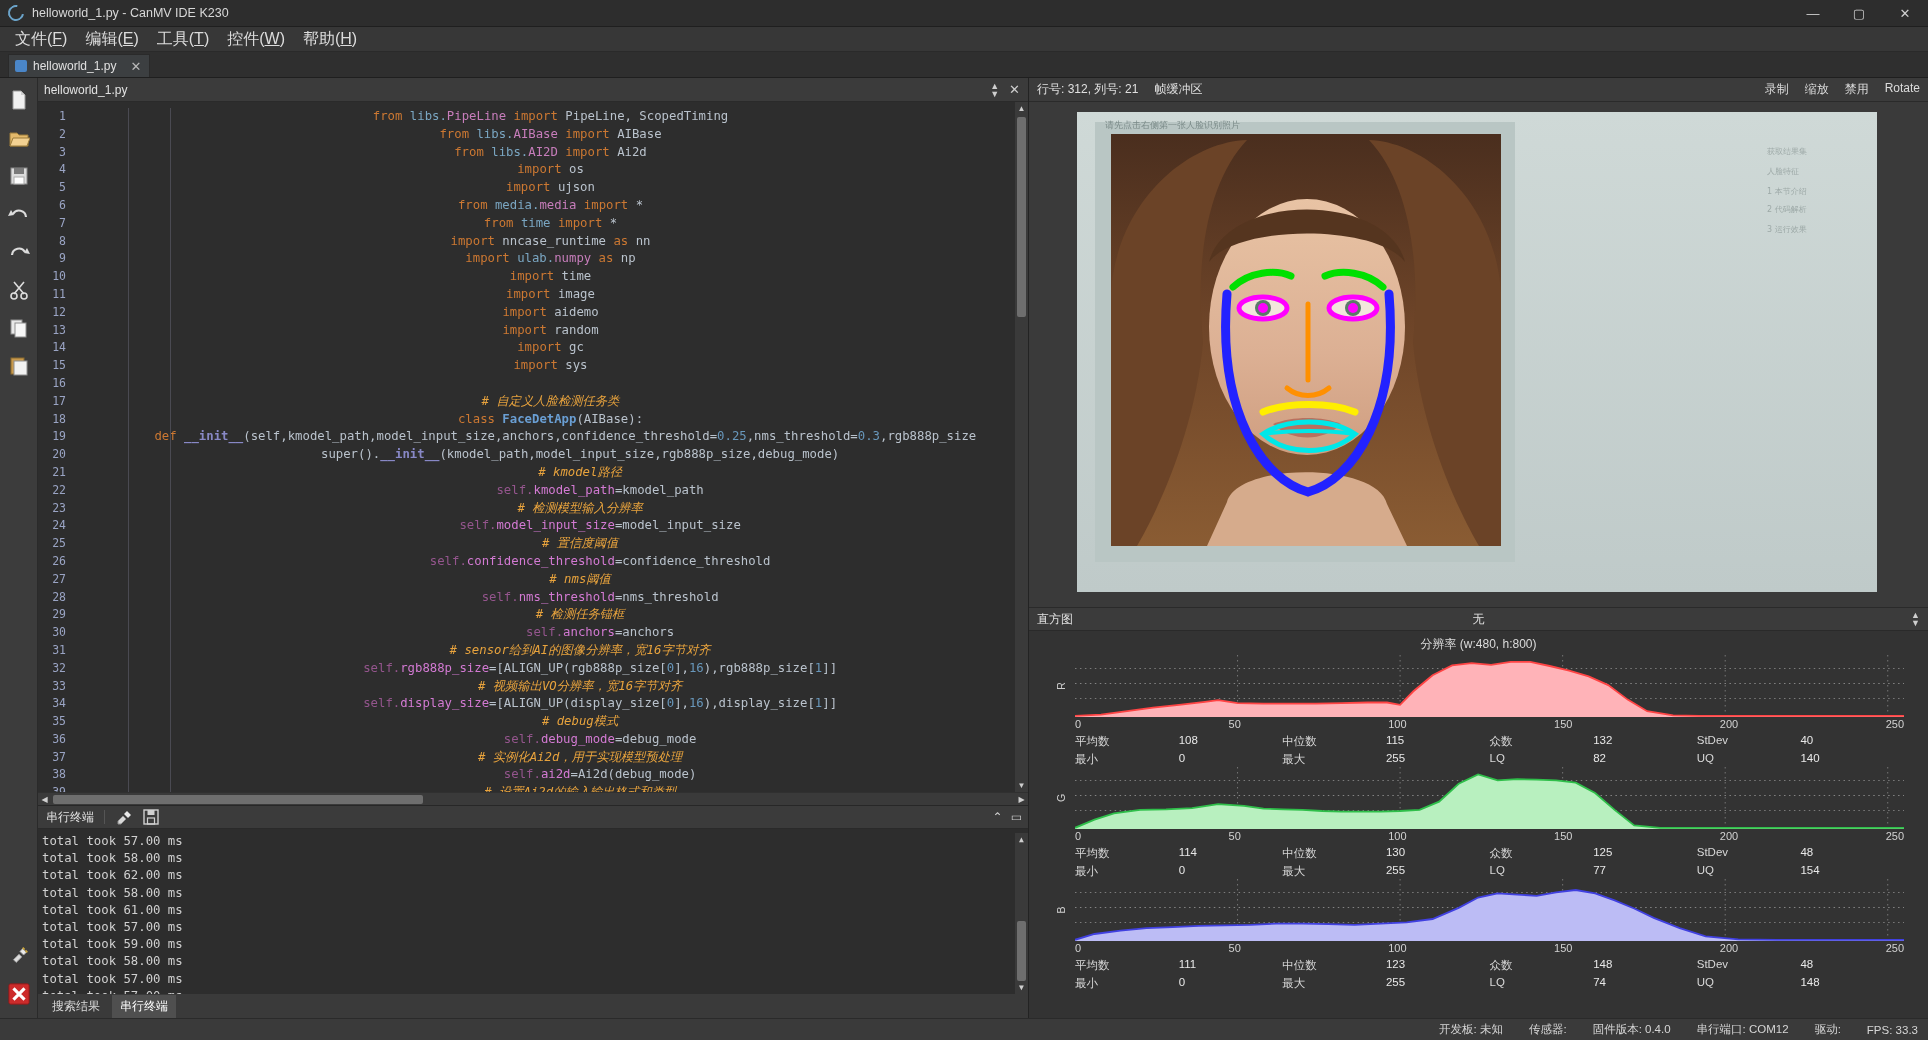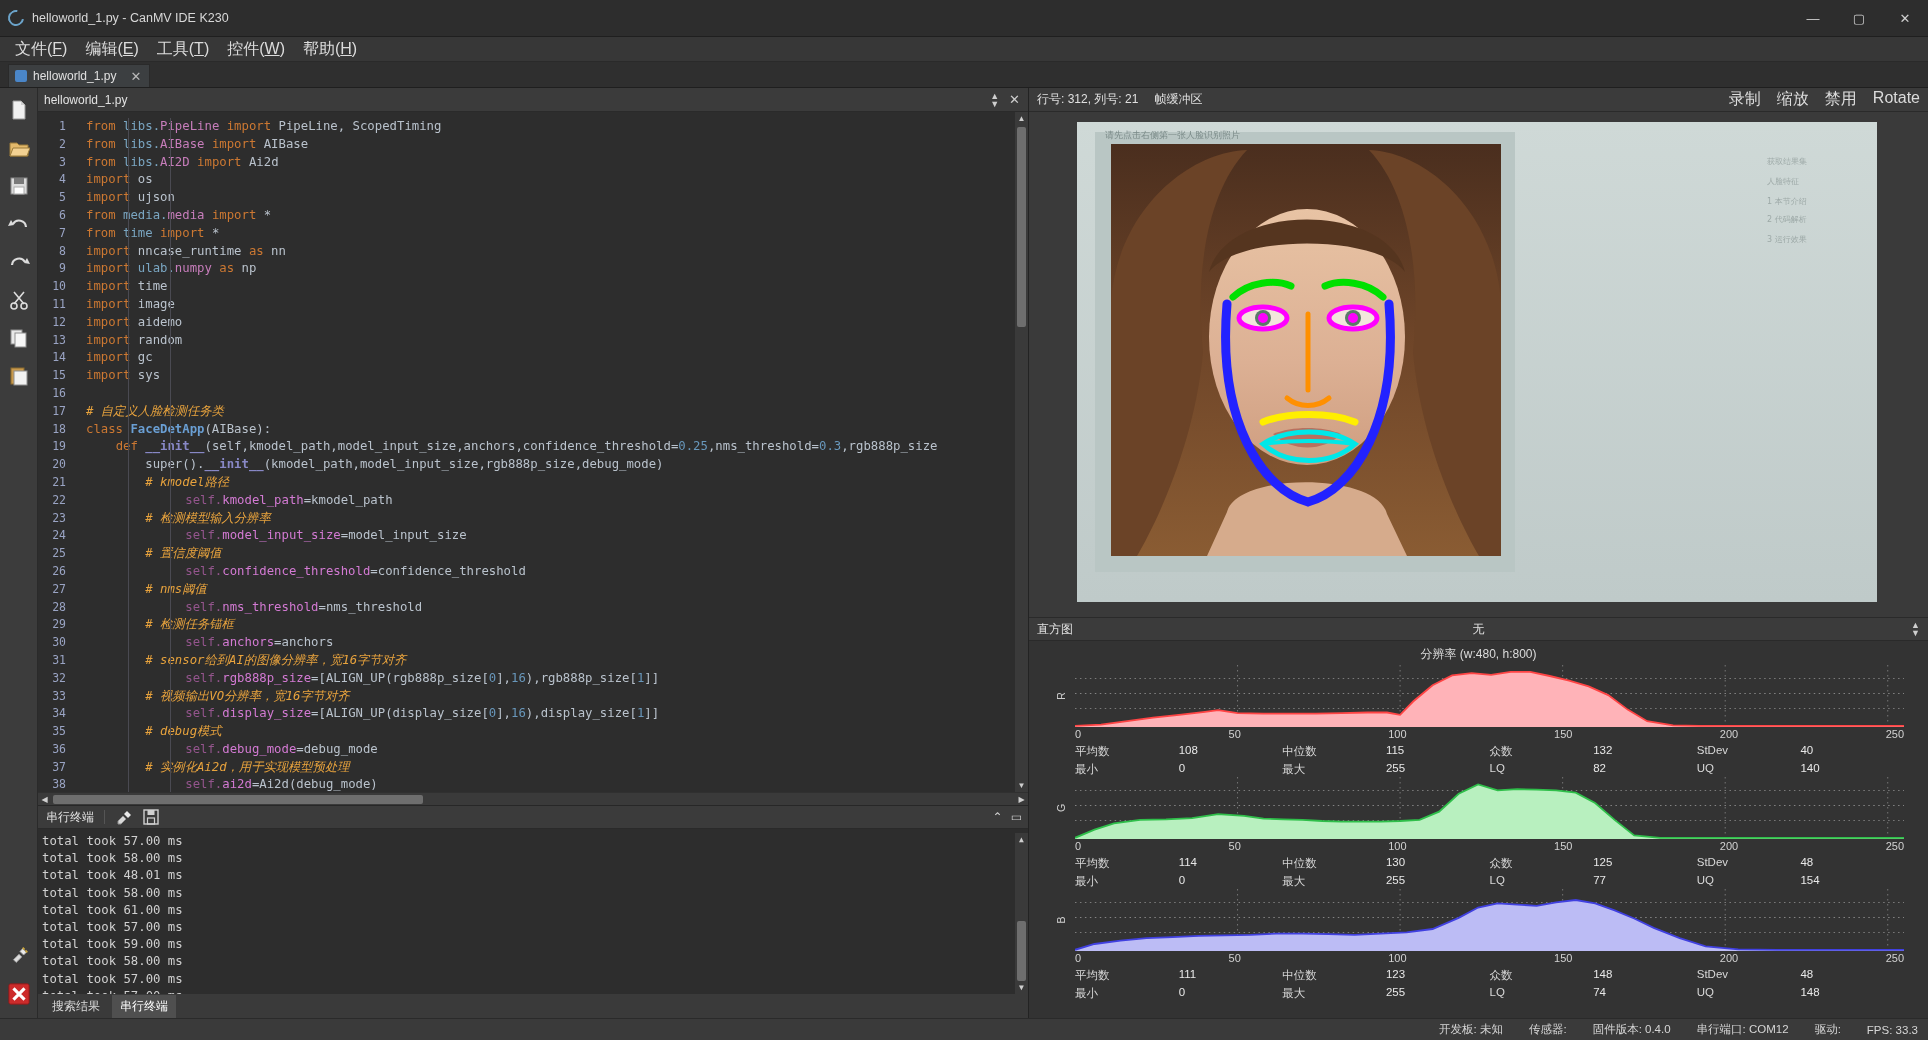--- a/index.html
+++ b/index.html
@@ -8,21 +8,21 @@
     width: 1928px; height: 1040px;
     background: #2b2b2b;
     font-family: "Liberation Sans", sans-serif;
     overflow: hidden;
     color: #d6d6d6;
   }
   #app { position: relative; width: 1928px; height: 1040px; display: flex; flex-direction: column; }
 
   
   .titlebar {
-    height: 37px; background: #2d2d2d; display: flex; align-items: center;
+    height: 27px; background: #2d2d2d; display: flex; align-items: center;
     border-bottom: 1px solid #1f1f1f; flex: none;
   }
   .titlebar .app-icon {
     width: 16px; height: 16px; margin: 0 8px 0 8px; flex: none;
     border: 2px solid #6ba3c9; border-radius: 50%; border-right-color: transparent;
     transform: rotate(-35deg);
   }
   .titlebar .title-text { font-size: 12.5px; color: #d8d8d8; }
   .titlebar .wbtns { margin-left: auto; display: flex; height: 100%; }
   .titlebar .wbtn {
@@ -81,21 +81,21 @@
   .gutter {
     width: 34px; background: #2d2d2d; text-align: right; padding: 6px 6px 0 0;
     font-family: "DejaVu Sans Mono", monospace; font-size: 11.5px; color: #9aa4c4;
     line-height: 17.8px; flex: none; user-select:none;
   }
   .fold-col { width: 10px; background:#2d2d2d; flex:none; position:relative; padding-top:6px; }
   .code-area {
     flex: 1; padding: 6px 0 0 4px; font-family: "DejaVu Sans Mono", monospace;
     font-size: 12.3px; line-height: 17.8px; white-space: pre; overflow: hidden; position:relative;
   }
-  .code-area .ln { height: 17.8px; }
+  .code-area .ln { height: 17.8px; text-align: center; }
   .kw  { color: #cc7832; }
   .mod { color: #7aa6c2; }
   .cls { color: #c77dbb; }
   .cmt { color: #e8a33d; font-style: italic; }
   .self{ color: #94558d; margin-left: 40px; }
   .attr{ color: #d37ad3; }
   .plain { color: #b9c2cc; }
   .num { color: #6897bb; }
   .clsname { color: #6a9fd4; font-weight: bold; }
   .dunder { color: #8888c6; font-weight: bold; }
@@ -133,21 +133,21 @@
 
   
   .right { width: 900px; background: #2f2f2f; display:flex; flex-direction:column; flex:none; border-left:1px solid #232323; }
 
   .fb-head {
     height: 24px; background:#3b3b3b; display:flex; align-items:center; flex:none;
     border-bottom:1px solid #2a2a2a; padding: 0 8px;
   }
   .fb-head .lbl { font-size: 12px; color:#e0e0e0; }
   .fb-head .right-btns { margin-left:auto; display:flex; gap:16px; }
-  .fb-head .right-btns span { font-size:16px; color:#dcdcdc; }
+  .fb-head .right-btns span { font-size:12px; color:#dcdcdc; }
 
   .fb-view {
     height: 505px; background:#3a3a3a; flex:none; position:relative; overflow:hidden;
     display:flex; align-items:center; justify-content:center;
   }
   
   .fb-img {
     position:absolute; left:48px; top:10px; width: 800px; height: 480px;
     background: linear-gradient(180deg,#c9d4d2 0%, #c4cfce 60%, #bfcac9 100%);
   }
@@ -374,21 +374,21 @@
         <span class="tools">
           <span style="font-size:12px;color:#cfcfcf;">⌃</span>
           <span style="font-size:12px;color:#cfcfcf;">▭</span>
         </span>
       </div>
 
       <div class="term-body">
         <div class="term-lines" id="termlines">
             <div>total took 57.00 ms</div>
             <div>total took 58.00 ms</div>
-            <div>total took 48.01 ms</div>
+            <div>total took 62.00 ms</div>
             <div>total took 58.00 ms</div>
             <div>total took 61.00 ms</div>
             <div>total took 57.00 ms</div>
             <div>total took 59.00 ms</div>
             <div>total took 58.00 ms</div>
             <div>total took 57.00 ms</div>
             <div>total took 57.00 ms</div>
           </div>
         <div class="vscroll" style="background:#3a3a3a;">
           <div class="arrow">▲</div>

